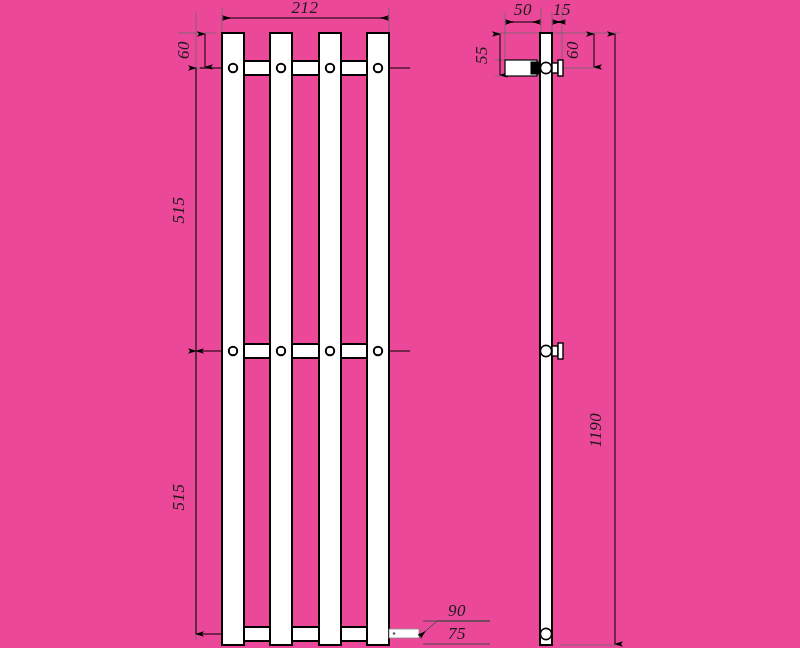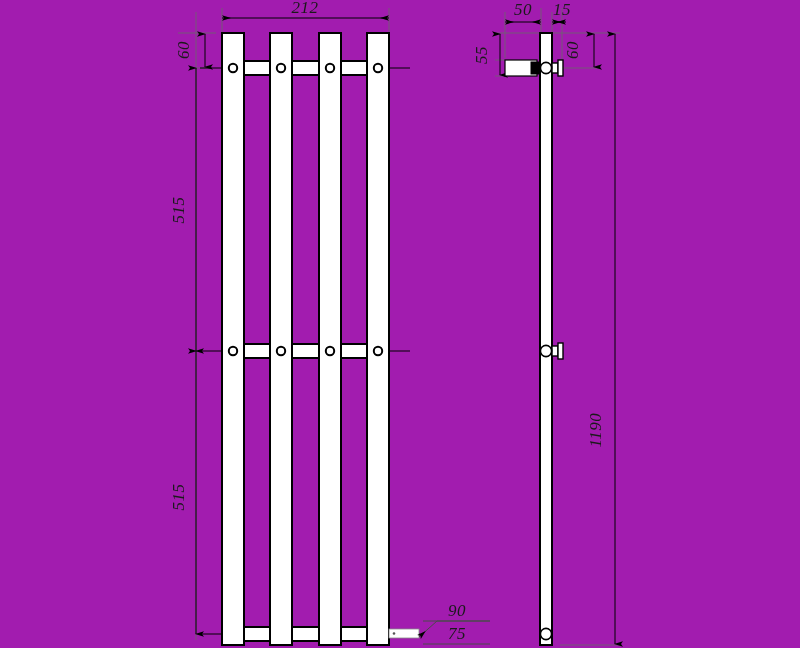--- a/index.html
+++ b/index.html
@@ -7,21 +7,21 @@
     padding: 0;
     background: #ffffff;
   }
   body {
     font-family: "Liberation Serif", serif;
   }
   #drawing-root {
     position: relative;
     width: 800px;
     height: 648px;
-    background: #a21caf;
+    background: #ec4899;
     overflow: hidden;
   }
   #drawing-root svg {
     display: block;
   }
   .dim-text {
     font-family: "Liberation Serif", serif;
     font-style: italic;
     font-size: 17px;
     fill: #1a1a1a;

